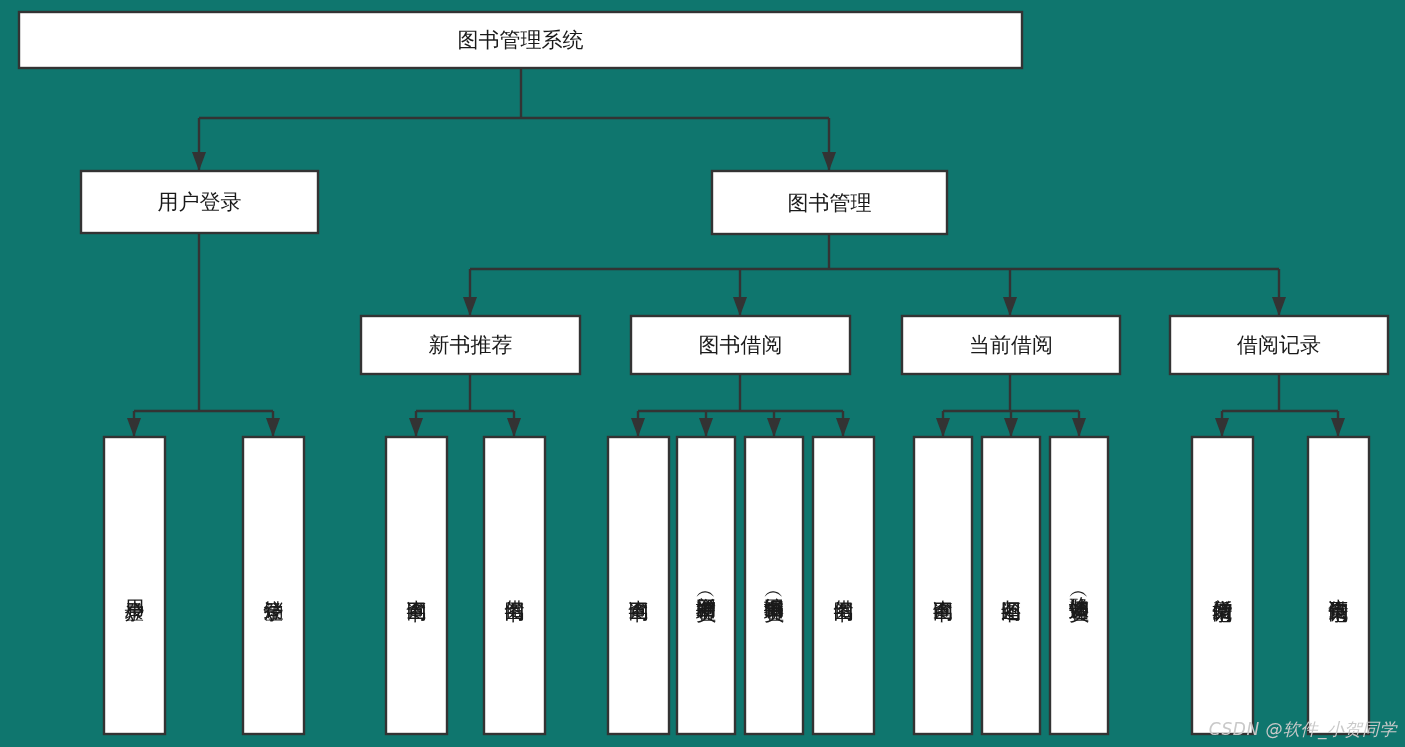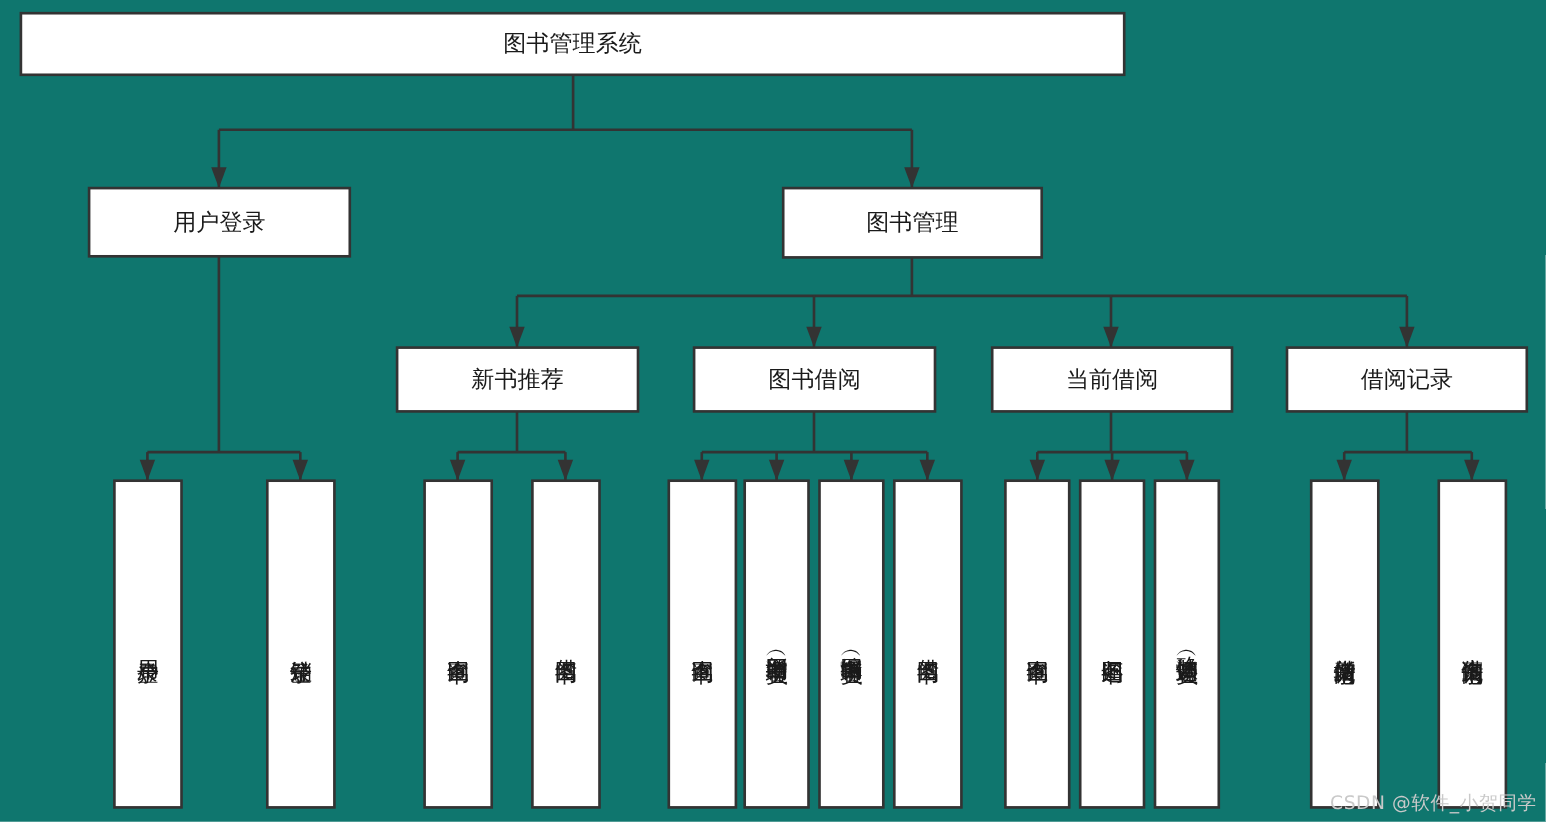--- a/index.html
+++ b/index.html
@@ -68,20 +68,21 @@
   }
   .watermark {
     position: absolute;
     right: 8px;
     bottom: 6px;
     font-family: "DejaVu Sans", "Liberation Sans", sans-serif;
     font-size: 17px;
     color: #c9c9c9;
     letter-spacing: 0.5px;
     white-space: nowrap;
+    font-style: italic;
   }
 </style>
 </head>
 <body>
 
 <div id="diagram-root">
 
   <svg id="flow-svg" viewBox="0 0 1405 747">
     <g id="connectors-layer">
         <line x1="521" y1="68" x2="521" y2="118" class="conn"></line>

